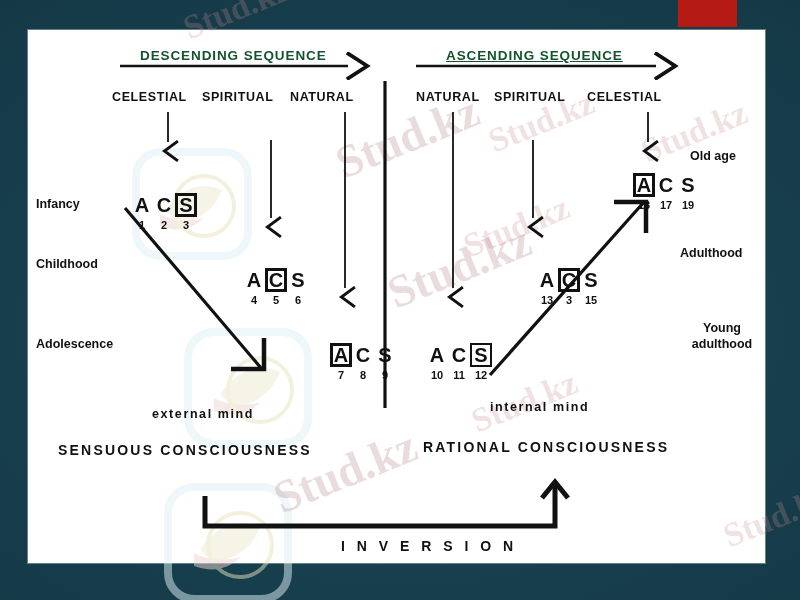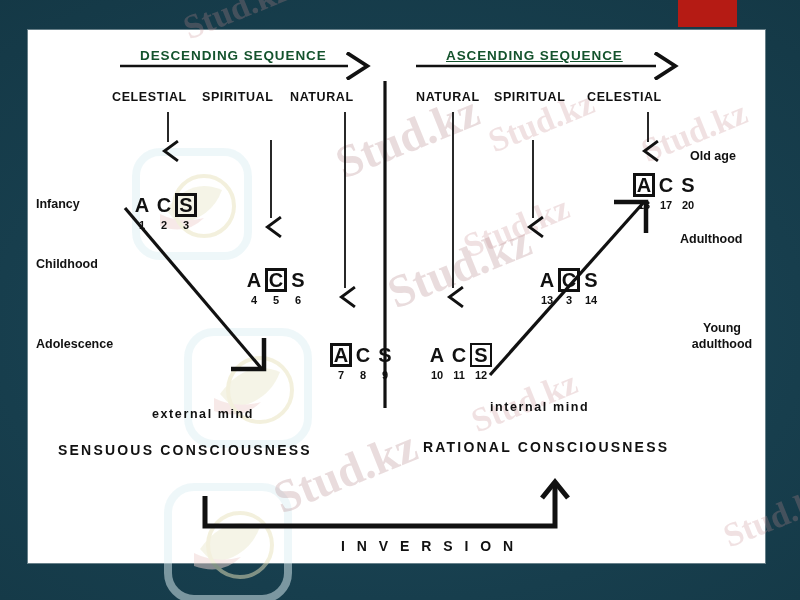--- a/index.html
+++ b/index.html
@@ -126,21 +126,21 @@
 
     <div class="hdr" style="left:388px;top:60px;">NATURAL</div>
     <div class="hdr" style="left:466px;top:60px;">SPIRITUAL</div>
     <div class="hdr" style="left:559px;top:60px;">CELESTIAL</div>
 
     <div class="side-label" style="left:8px;top:166px;">Infancy</div>
     <div class="side-label" style="left:8px;top:226px;">Childhood</div>
     <div class="side-label" style="left:8px;top:306px;">Adolescence</div>
 
     <div class="side-label" style="left:662px;top:118px;">Old age</div>
-    <div class="side-label" style="left:652px;top:201px;">Adulthood</div>
+    <div class="side-label" style="left:652px;top:215px;">Adulthood</div>
     <div class="side-label" style="left:655px;top:290px;width:78px;text-align:center;white-space:normal;">Young adulthood</div>
 
     <div id="groups-host">
         <div class="acs" style="left: 103px; top: 163px;">
           <div class="col">
             <div class="ltr">A</div>
             <div class="num">1</div>
           </div>
           <div class="col">
             <div class="ltr">C</div>
@@ -197,35 +197,35 @@
           <div class="col">
             <div class="ltr">A</div>
             <div class="num">13</div>
           </div>
           <div class="col">
             <div class="ltr boxed">C</div>
             <div class="num">3</div>
           </div>
           <div class="col">
             <div class="ltr">S</div>
-            <div class="num">14</div>
+            <div class="num">15</div>
           </div>
         </div>
         <div class="acs" style="left: 605px; top: 143px;">
           <div class="col">
             <div class="ltr boxed">A</div>
             <div class="num">13</div>
           </div>
           <div class="col">
             <div class="ltr">C</div>
             <div class="num">17</div>
           </div>
           <div class="col">
             <div class="ltr">S</div>
-            <div class="num">20</div>
+            <div class="num">19</div>
           </div>
         </div>
       </div>
 
     <div class="mind-label" style="left:124px;top:377px;">external mind</div>
     <div class="mind-label" style="left:462px;top:370px;">internal mind</div>
 
     <div class="cons-label" style="left:30px;top:412px;">SENSUOUS  CONSCIOUSNESS</div>
     <div class="cons-label" style="left:395px;top:409px;">RATIONAL  CONSCIOUSNESS</div>
 

